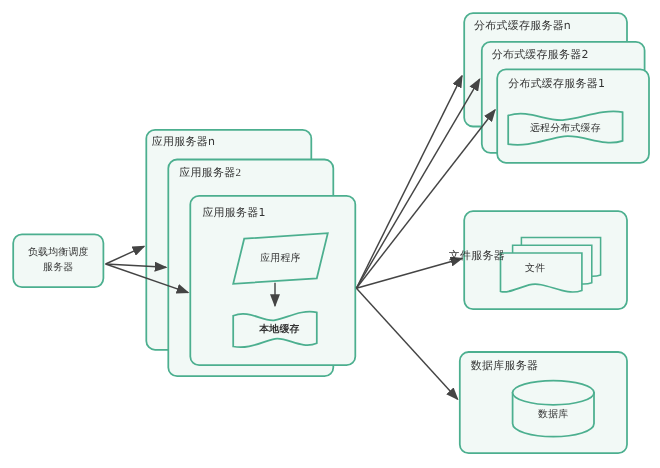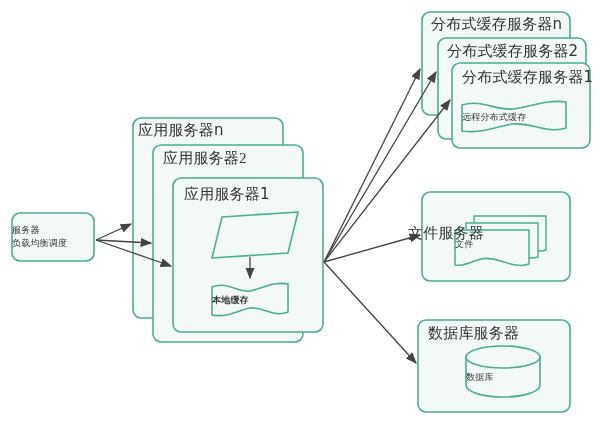--- a/index.html
+++ b/index.html
@@ -17,31 +17,31 @@
   svg.layer{
     position:absolute;
     left:0; top:0;
     width:600px; height:425px;
     overflow:visible;
   }
   svg.arrows{ pointer-events:none; }
   .node-label{
     position:absolute;
     color:#333333;
-    font-size:15px;
+    font-size:10px;
     line-height:12px;
     white-space:nowrap;
     letter-spacing:0.2px;
   }
   .center-label{
     position:absolute;
     color:#333333;
     font-size:9px;
     line-height:13px;
-    text-align:left;
+    text-align:center;
     white-space:nowrap;
     letter-spacing:0.2px;
   }
 </style>
 </head>
 <body>
 
 <div id="canvas">
 
   <svg class="layer" viewBox="0 0 600 425">
@@ -106,28 +106,29 @@
     <line x1="324" y1="262" x2="436" y2="72" stroke="#444444" stroke-width="1.3" marker-end="url(#arrowhead)"></line>
 
     <line x1="324" y1="262" x2="450" y2="100" stroke="#444444" stroke-width="1.3" marker-end="url(#arrowhead)"></line>
 
     <line x1="324" y1="262" x2="420" y2="235" stroke="#444444" stroke-width="1.3" marker-end="url(#arrowhead)"></line>
 
     <line x1="324" y1="262" x2="416" y2="363" stroke="#444444" stroke-width="1.3" marker-end="url(#arrowhead)"></line>
   </svg>
 
   <div class="center-label" style="left:12px; top:224px; width:82px;">
+    <div>负载均衡调度</div>
     <div>服务器</div>
-    <div>负载均衡调度</div>
   </div>
 
   <div class="node-label" style="left:138px; top:124px;">应用服务器n</div>
   <div class="node-label" style="left:163px; top:152px;font-family:Liberation Serif, serif;">应用服务器2</div>
   <div class="node-label" style="left:184px; top:188px;">应用服务器1</div>
 
+  <div class="center-label" style="left:212px; top:229px; width:86px;">应用程序</div>
   <div class="center-label" style="left:212px; top:294px; width:84px;font-weight:bold;">本地缓存</div>
 
   <div class="node-label" style="left:431px; top:18px;">分布式缓存服务器n</div>
   <div class="node-label" style="left:447px; top:45px;">分布式缓存服务器2</div>
   <div class="node-label" style="left:462px; top:71px;">分布式缓存服务器1</div>
 
   <div class="center-label" style="left:462px; top:111px; width:104px;">远程分布式缓存</div>
 
   <div class="node-label" style="left:408px; top:199px;margin-top:28px;">文件服务器</div>
   <div class="center-label" style="left:455px; top:238px; width:63px;">文件</div>

